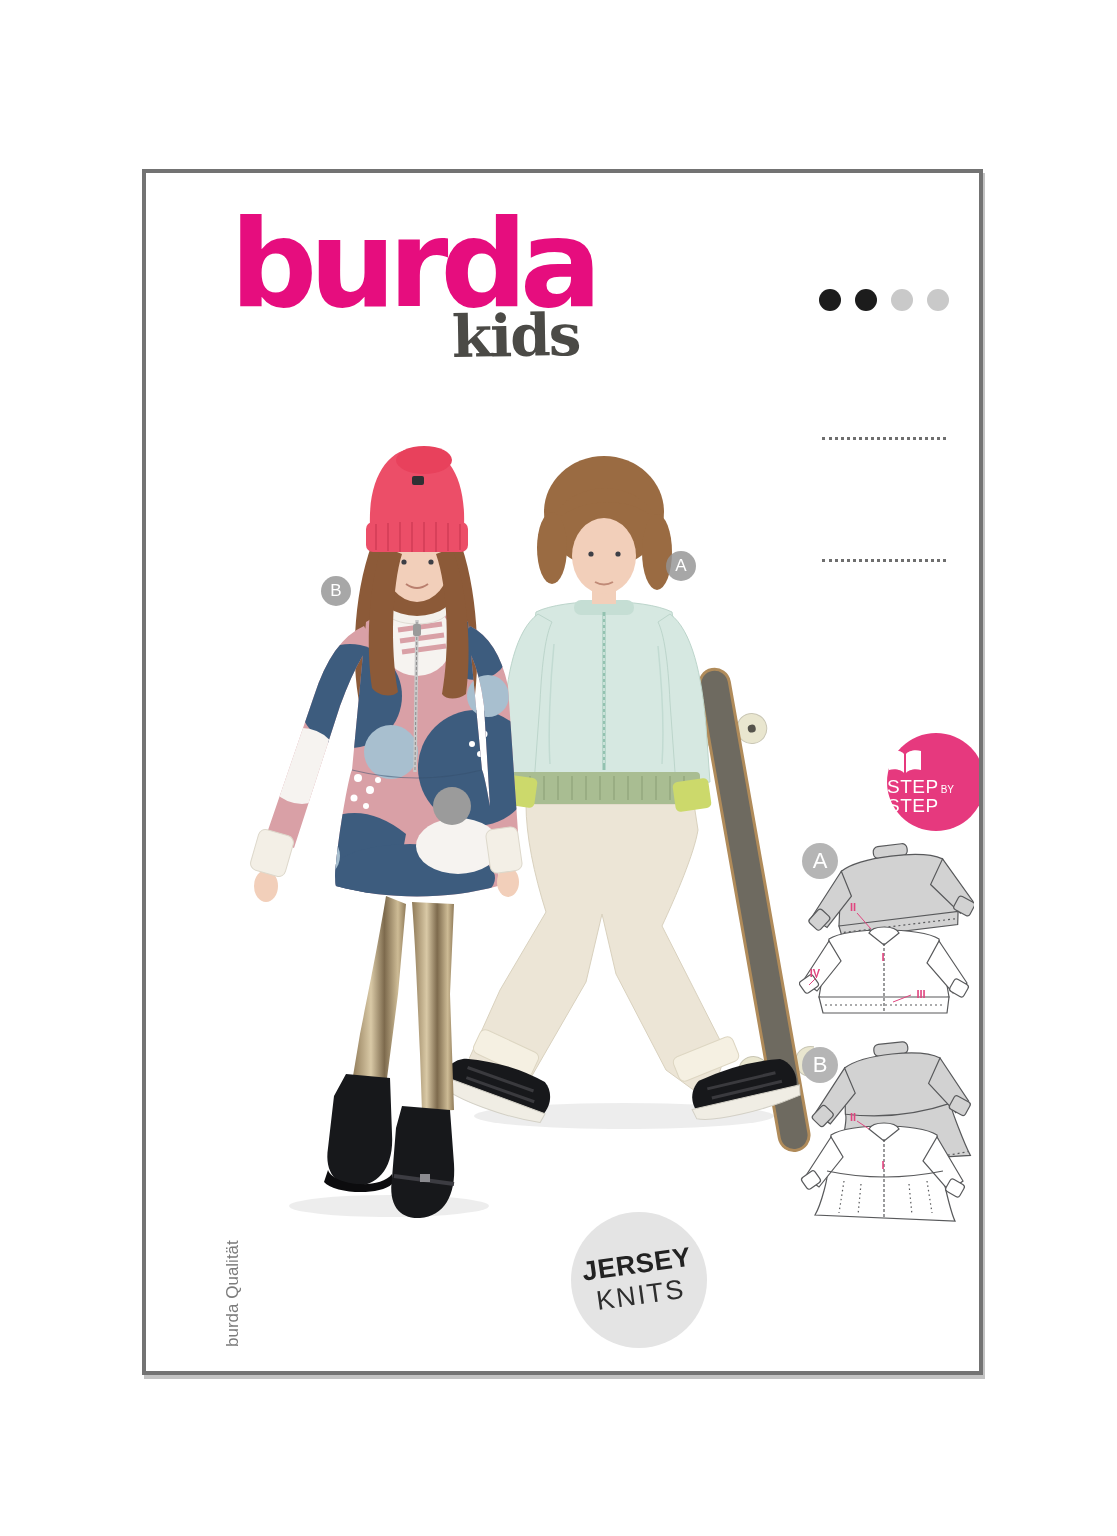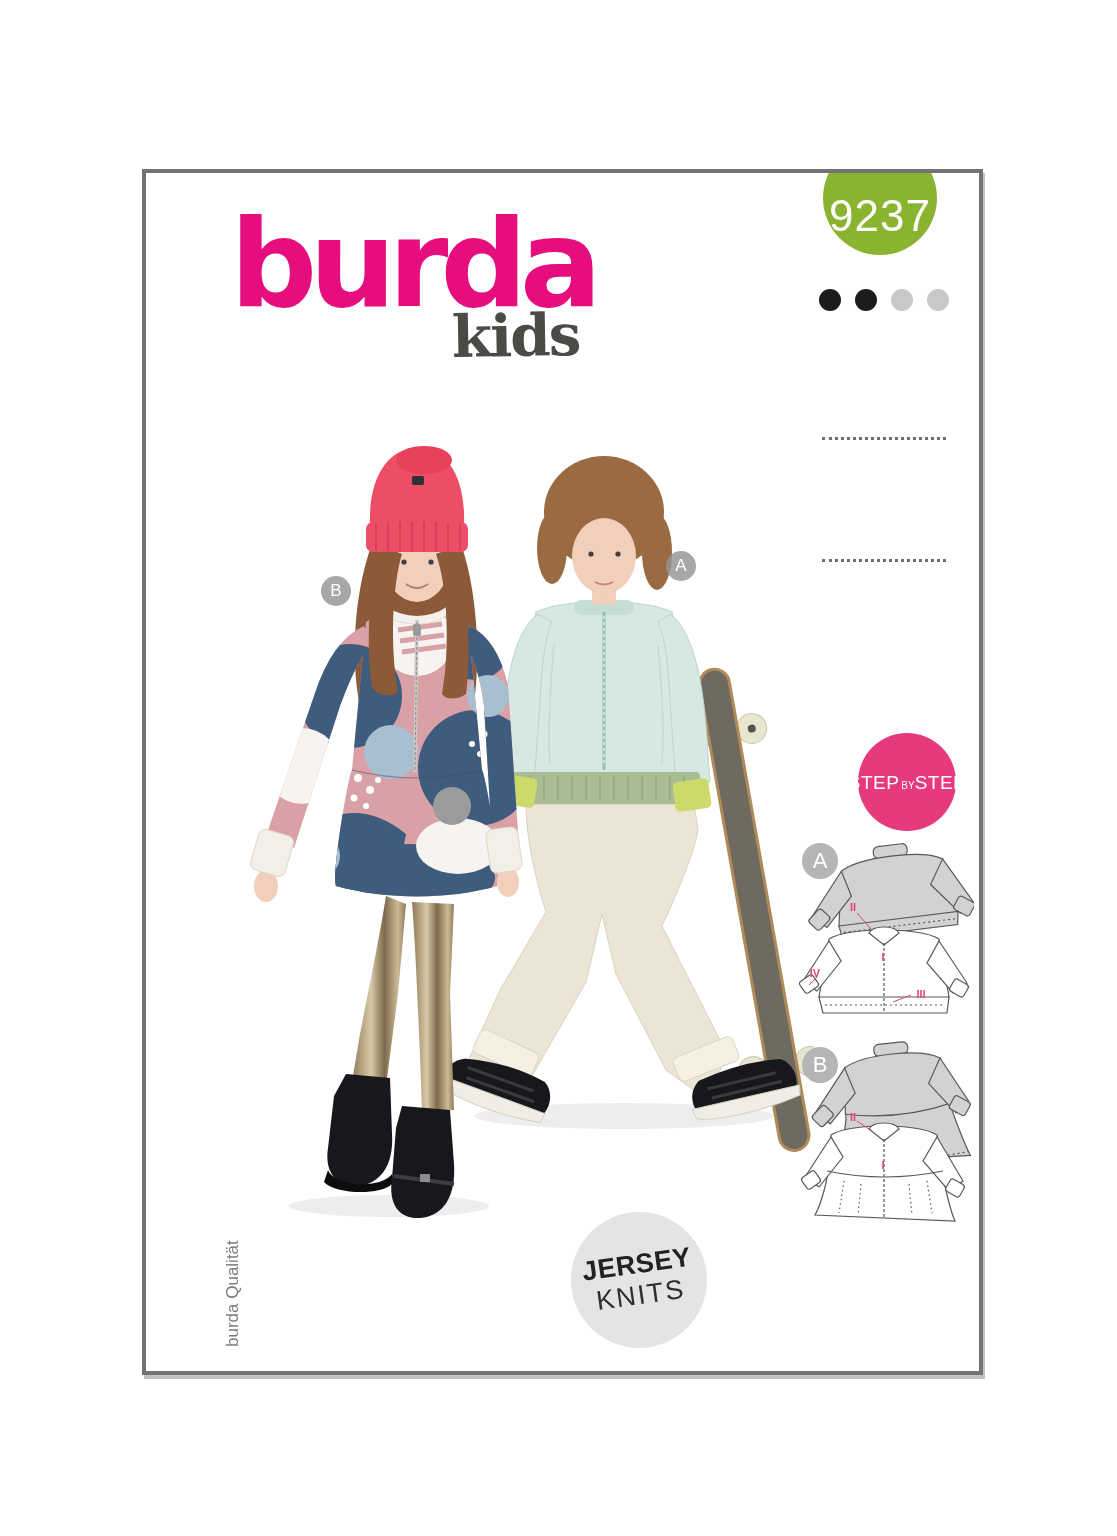--- a/index.html
+++ b/index.html
@@ -24,22 +24,22 @@
   .dot{width:22px;height:22px;border-radius:50%;background:var(--dot-gray,#c9c9c9);}
   .dot.filled{background:var(--dot-black,#1c1c1c);}
   .difficulty{position:absolute;left:653px;top:150px;width:170px;text-align:center;}
   .difficulty .main{font-size:25px;font-weight:700;color:var(--dark-text,#1d1d1b);margin-bottom:8px;}
   .difficulty .alt{font-size:19px;line-height:23px;color:var(--gray-text,#8a8a8a);}
   .divider{position:absolute;left:676px;width:124px;height:0;border-top:3px dotted #6e6e6e;}
   .garment{position:absolute;left:643px;top:282px;width:190px;text-align:center;}
   .garment .main{font-size:25px;font-weight:700;color:var(--dark-text,#1d1d1b);margin-bottom:7px;}
   .garment .alt{font-size:21px;line-height:27px;color:var(--gray-text,#8a8a8a);}
 
-  .step-circle{position:absolute;left:712px;top:560px;width:98px;height:98px;border-radius:50%;
-               background:var(--step-pink,#e6397e);display:flex;flex-direction:row;align-items:center;
+  .step-circle{position:absolute;left:741px;top:560px;width:98px;height:98px;border-radius:50%;
+               background:var(--step-pink,#e6397e);display:flex;flex-direction:column;
                justify-content:center;color:#fff;}
   .step-circle .row{display:flex;align-items:baseline;gap:2px;line-height:1;}
   .step-circle .big{font-size:19px;letter-spacing:.5px;}
   .step-circle .small{font-size:10px;}
   .step-book{margin-bottom:2px;}
 
   .view-box{position:absolute;left:653px;width:175px;height:200px;}
   .view-a{top:662px;} .view-b{top:858px;}
   .view-badge{position:absolute;width:36px;height:36px;border-radius:50%;background:#b5b5b5;color:#fff;
               display:flex;align-items:center;justify-content:center;font-size:22px;z-index:2;}
@@ -65,23 +65,20 @@
 </style>
 </head>
 <body>
 
 <div class="canvas">
   <div class="page">
 
     <div class="logo-burda">burda</div>
     <div class="logo-kids">kids</div>
 
-    <div class="number-circle">
-      <span>9237</span>
-    </div>
 
     <div class="dots">
         <span class="dot filled"></span>
         <span class="dot filled"></span>
         <span class="dot"></span>
         <span class="dot"></span>
       </div>
 
     <div class="divider" style="top:264px"></div>
 

